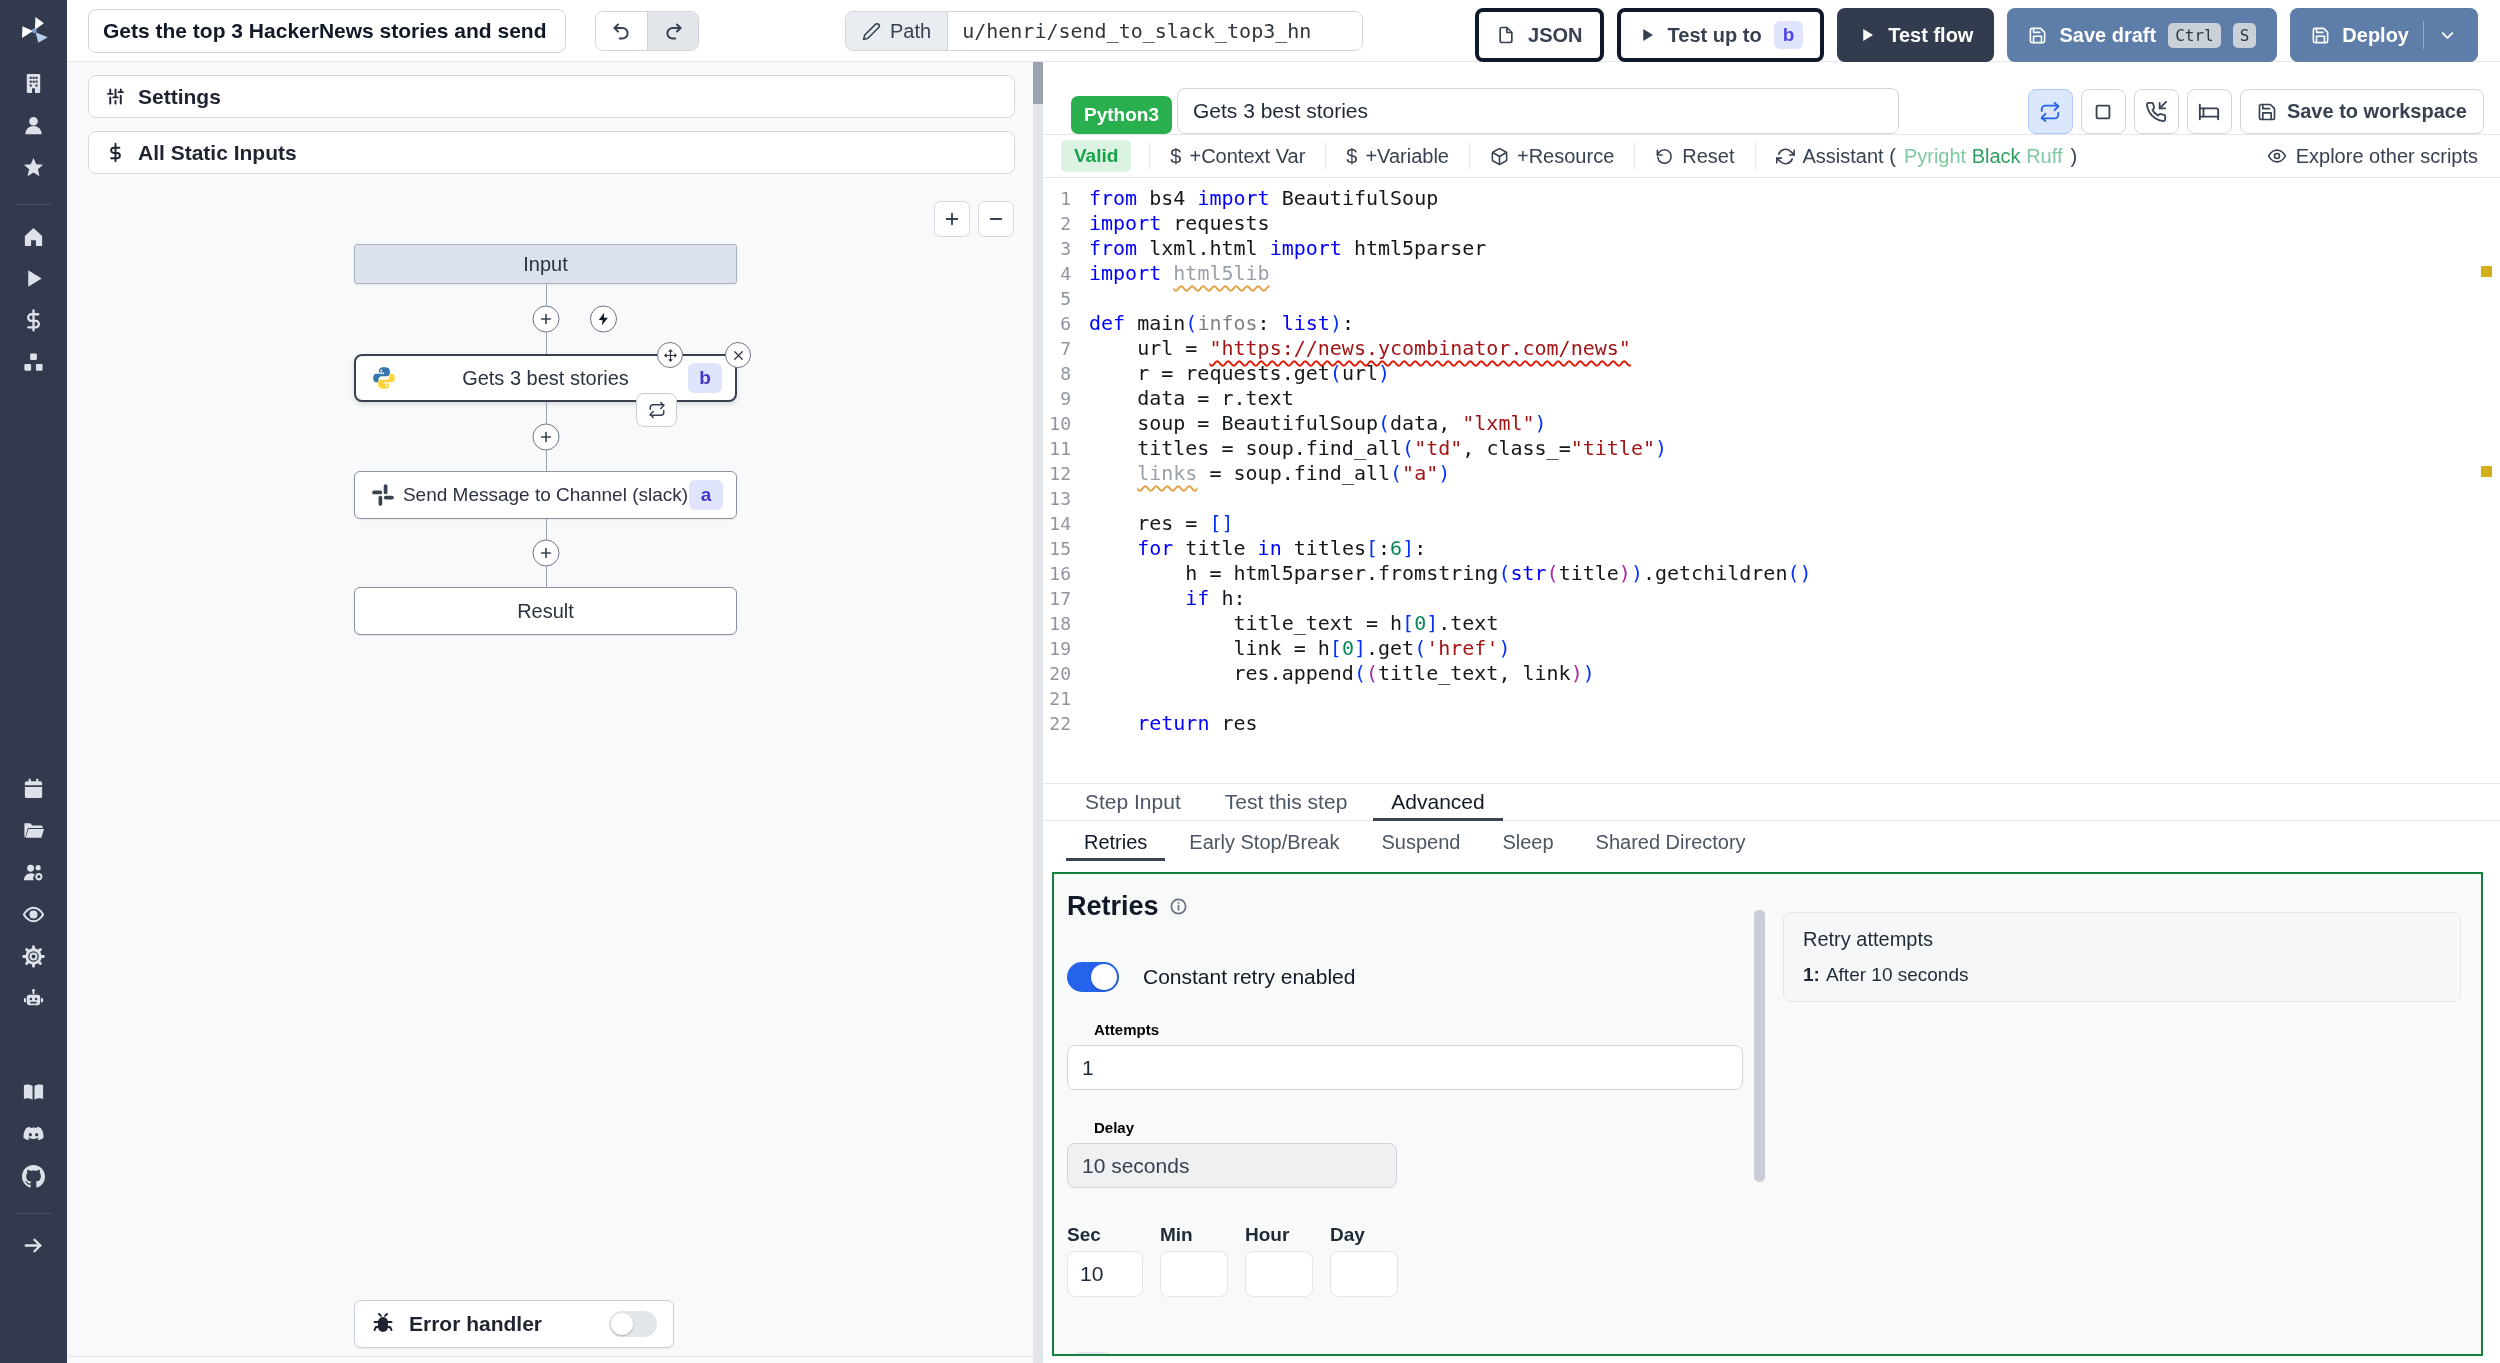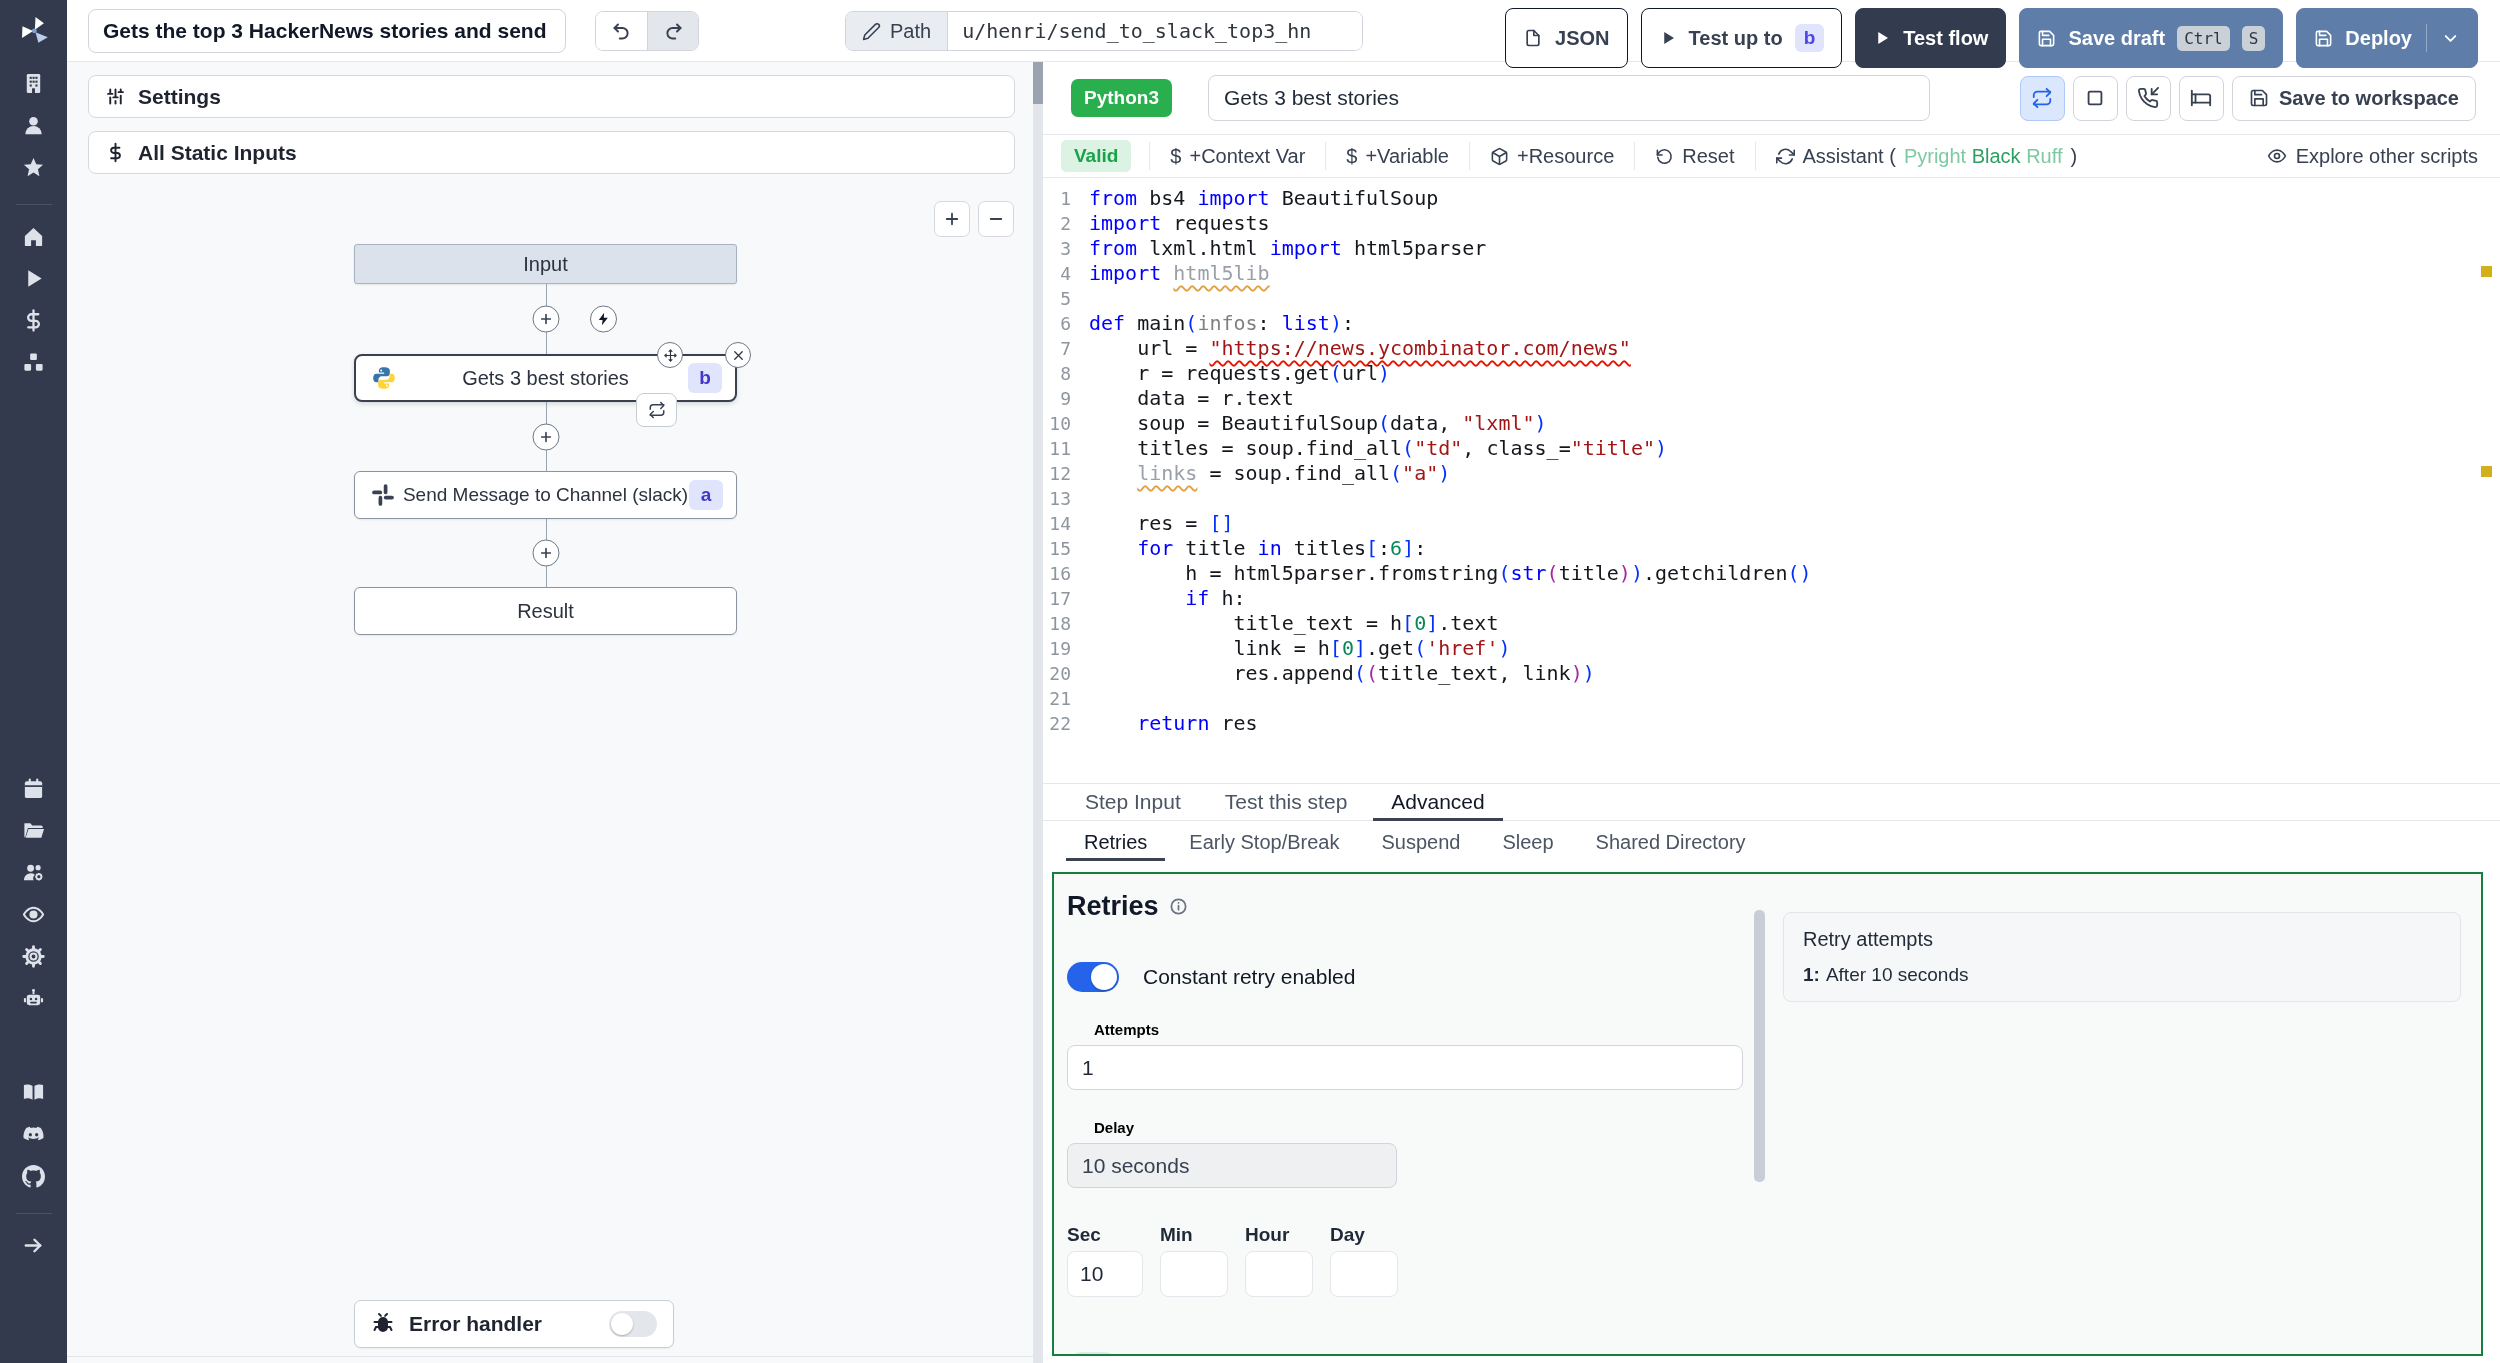--- a/index.html
+++ b/index.html
@@ -17,21 +17,21 @@
   
   .topbar { position:absolute; left:67px; top:0; right:0; height:62px; background:#fff; border-bottom:1px solid #e5e7eb; z-index:20; }
   .flow-title { position:absolute; left:21px; top:9px; width:478px; height:44px; border:1px solid #d1d5db; border-radius:8px; padding:0 14px; font-size:21px; font-weight:bold; color:#111827; }
   .hist { position:absolute; left:528px; top:11px; display:flex; border:1px solid #d1d5db; border-radius:8px; overflow:hidden; height:40px; }
   .hist button { width:51px; height:100%; background:#fff; border:none; display:flex; align-items:center; justify-content:center; color:#374151; cursor:pointer; }
   .hist button + button { background:#e3e6ea; border-left:1px solid #d1d5db; }
   .pathgrp { position:absolute; left:778px; top:11px; height:40px; display:flex; border:1px solid #d1d5db; border-radius:8px; overflow:hidden; }
   .path-label { display:flex; align-items:center; gap:9px; background:#e9ecf0; padding:0 16px; font-size:20px; color:#374151; border-right:1px solid #d1d5db; }
   .path-val { width:414px; border:none; font-family:"DejaVu Sans Mono",monospace; font-size:20px; padding:0 14px; color:#30363d; }
   .tb-right { position:absolute; right:22px; top:8px; display:flex; gap:13px; }
-  .btn { display:flex; align-items:center; gap:12px; height:60px; padding:0 17px; border-radius:8px; border:1px solid #0f172a; background:#fff; font-size:20px; font-weight:600; color:#374151; cursor:pointer; }
+  .btn { display:flex; align-items:center; gap:12px; height:54px; padding:0 17px; border-radius:8px; border:4px solid #0f172a; background:#fff; font-size:20px; font-weight:600; color:#374151; cursor:pointer; }
   .btn.dark { background:#333c4f; border-color:#333c4f; color:#fff; }
   .btn.blue { background:#5e7ea9; border-color:#5e7ea9; color:#fff; }
   .mini-badge { background:#e0e4fc; color:#4f46e5; font-weight:bold; border-radius:6px; padding:3px 9px; font-size:19px; }
   .kbd { background:#c9d0d8; color:#2f3640; font-family:"DejaVu Sans Mono",monospace; font-size:16px; border-radius:5px; padding:3px 7px; font-weight:normal; }
   .dep-sep { width:1px; height:28px; background:rgba(255,255,255,.35); margin:0 2px; }
 
   
   .flow-panel { position:absolute; left:67px; top:62px; width:966px; bottom:0; background:#f7f9fb; }
   .flow-panel::after { content:""; position:absolute; left:0; right:0; bottom:6px; height:1px; background:#e2e5e9; }
   .wide-btn { position:absolute; left:21px; right:18px; height:43px; background:#fff; border:1px solid #d5d9df; border-radius:8px; display:flex; align-items:center; gap:12px; padding:0 16px; font-size:21px; font-weight:bold; color:#1f2430; cursor:pointer; }
@@ -62,21 +62,21 @@
   .toggle.on { background:#2563eb; }
   .toggle.on .knob { left:auto; right:2px; }
   .err-node .toggle { margin-left:auto; }
 
   
   .splitter { position:absolute; left:1033px; top:62px; width:10px; bottom:0; background:#e2e5ea; }
   .splitter .handle { position:absolute; left:0; right:0; top:0; height:42px; background:#9aa3af; }
 
   
   .editor { position:absolute; left:1043px; top:62px; right:0; bottom:0; background:#fff; display:flex; flex-direction:column; }
-  .ed-head { height:72px; flex:none; display:flex; align-items:center; padding:0 24px 0 28px; gap:36px; }
+  .ed-head { height:72px; flex:none; display:flex; align-items:flex-end; padding:0 16px 0 28px; gap:5px; }
   .lang-badge { background:#2aaf4e; color:#fff; font-weight:bold; font-size:19px; padding:8px 13px; border-radius:7px; }
   .step-name { width:722px; height:46px; border:1px solid #d1d5db; border-radius:8px; padding:0 15px; font-size:21px; color:#1f2937; }
   .ed-tools { margin-left:auto; display:flex; gap:8px; align-items:center; }
   .ibtn { width:45px; height:45px; border:1px solid #d1d5db; border-radius:8px; background:#fff; display:flex; align-items:center; justify-content:center; color:#374151; cursor:pointer; }
   .ibtn svg { width:22px; height:22px; }
   .ibtn.active { background:#dbe7fd; border-color:#aec8fa; color:#2563eb; }
   .savews { height:45px; display:flex; align-items:center; gap:10px; border:1px solid #d1d5db; border-radius:8px; background:#fff; padding:0 16px; font-size:20px; font-weight:600; color:#374151; cursor:pointer; }
 
   .ed-toolbar { height:44px; flex:none; border-top:1px solid #e5e7eb; border-bottom:1px solid #e5e7eb; display:flex; align-items:center; }
   .valid-chip { background:#dcf3e3; color:#17a34a; font-weight:bold; font-size:19px; padding:5px 13px; border-radius:5px; margin:0 18px; }

